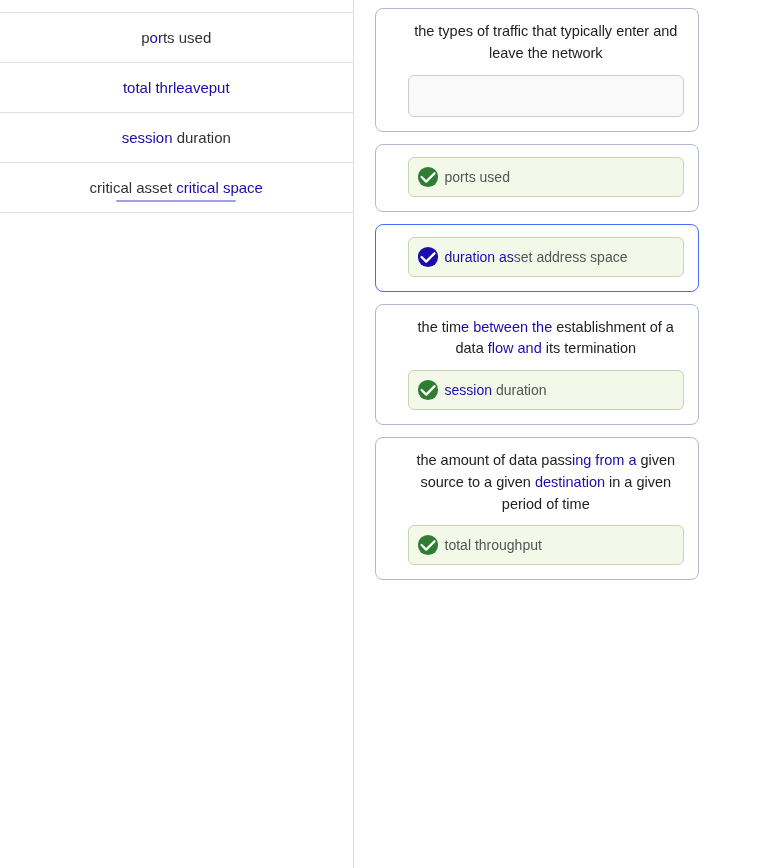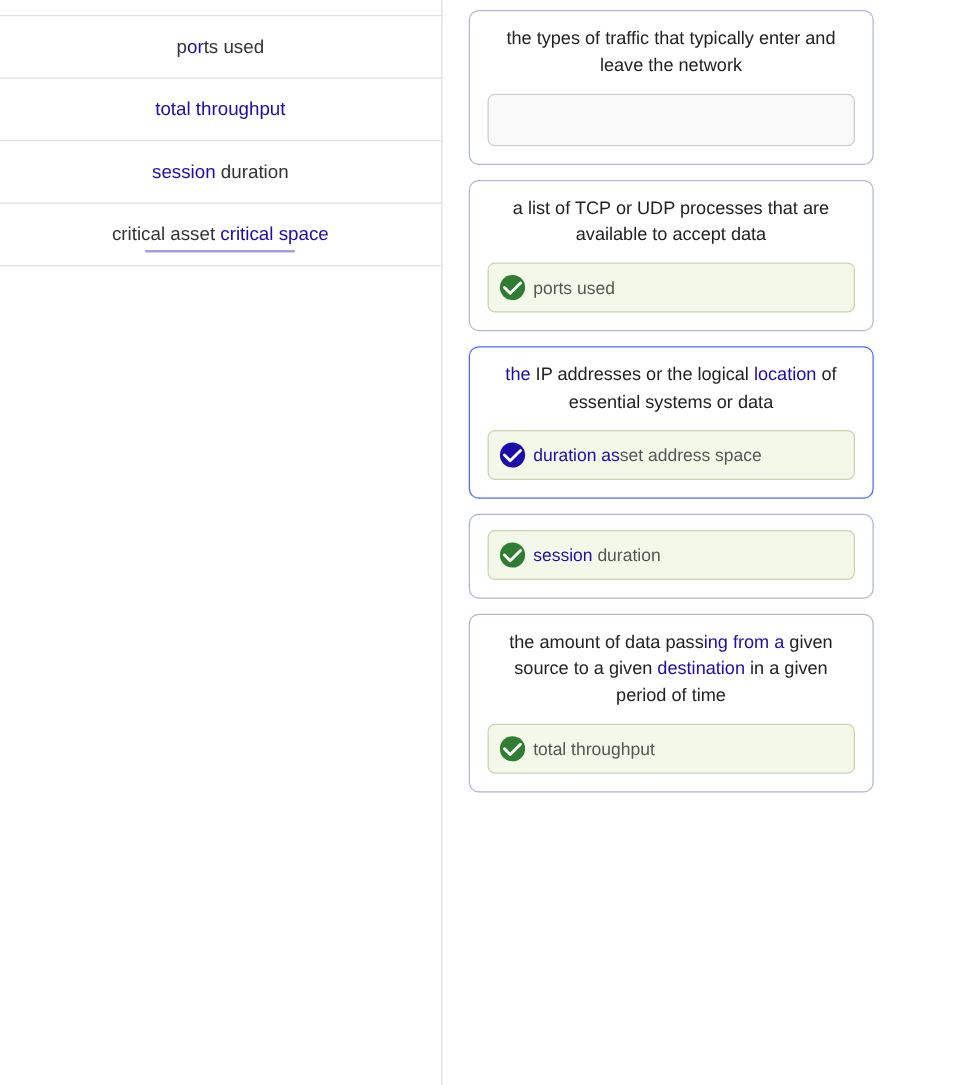--- a/index.html
+++ b/index.html
@@ -46,21 +46,21 @@
       width: 378px;
       padding: 8px 10px;
       display: flex;
       flex-direction: column;
       gap: 12px;
     }
 
     .definition-card {
       border: 1.5px solid #b0b8d0;
       border-radius: 8px;
-      padding: 12px 14px 14px 14px;
+      padding: 12px 14px 14px 32px;
       background: #fff;
     }
 
     .definition-text {
       font-size: 14.5px;
       color: #222;
       text-align: center;
       line-height: 1.5;
       margin-bottom: 10px;
     }
@@ -107,21 +107,21 @@
 
     <div class="left-item" style="color:#888; font-size:13px; padding:6px 10px; border-bottom:1px solid #e0e0e0;">
       <span style="color:#1a0dab; font-size:12px;"></span>
     </div>
 
     <div class="left-item">
       <span>p<span style="color:#1a0dab">or</span>ts used</span>
     </div>
 
     <div class="left-item">
-      <span style="color:#1a0dab">total thr<span style="color:#1a0dab">ough</span>put</span>
+      <span style="color:#1a0dab">total thr<span style="color:#1a0dab">leave</span>put</span>
     </div>
 
     <div class="left-item">
       <span><span style="color:#1a0dab">session</span> duration</span>
     </div>
 
     <div class="left-item" style="position:relative;">
       <span>critical asset <span style="color:#1a0dab">critical space</span></span>
       
       <div style="position:absolute; bottom:10px; left:50%; transform:translateX(-50%); width:120px; height:2px; background:#1a0dab; opacity:0.4; border-radius:1px;"></div>
@@ -132,46 +132,43 @@
 
     <div class="definition-card">
       <div class="definition-text">
         the types of traffic that typically enter and leave the network
       </div>
       <div class="drop-zone empty" style="min-height:42px; background:#f9f9f9; border:1.5px solid #ccc;">
       </div>
     </div>
 
     <div class="definition-card">
-      <div class="definition-text">
-        a list of TCP or UDP processes that are available to accept data
-      </div>
       <div class="drop-zone">
         <svg class="check-icon" viewBox="0 0 24 24">
           <circle cx="12" cy="12" r="11" fill="#2e7d32"></circle>
           <polyline points="5,12 10,17 19,8" fill="none" stroke="white" stroke-width="2.5" stroke-linecap="round" stroke-linejoin="round"></polyline>
         </svg>
         <span>ports used</span>
       </div>
     </div>
 
     <div class="definition-card active">
-      <div class="definition-text">
-        <span style="color:#1a0dab">the</span> IP addresses or the logical <span style="color:#1a0dab">location</span> of essential systems or data
-      </div>
       <div class="drop-zone">
         <svg class="check-icon" viewBox="0 0 24 24">
           <circle cx="12" cy="12" r="11" fill="#1a0dab"></circle>
           <polyline points="5,12 10,17 19,8" fill="none" stroke="white" stroke-width="2.5" stroke-linecap="round" stroke-linejoin="round"></polyline>
         </svg>
         <span><span style="color:#1a0dab">duration as</span>set address space</span>
       </div>
     </div>
 
     <div class="definition-card">
+      <div class="definition-text">
+        the tim<span style="color:#1a0dab">e between the</span> establishment of a data <span style="color:#1a0dab">flow and</span> its termination
+      </div>
       <div class="drop-zone">
         <svg class="check-icon" viewBox="0 0 24 24">
           <circle cx="12" cy="12" r="11" fill="#2e7d32"></circle>
           <polyline points="5,12 10,17 19,8" fill="none" stroke="white" stroke-width="2.5" stroke-linecap="round" stroke-linejoin="round"></polyline>
         </svg>
         <span><span style="color:#1a0dab">session</span> duration</span>
       </div>
     </div>
 
     <div class="definition-card" style="margin-bottom:23px;">

